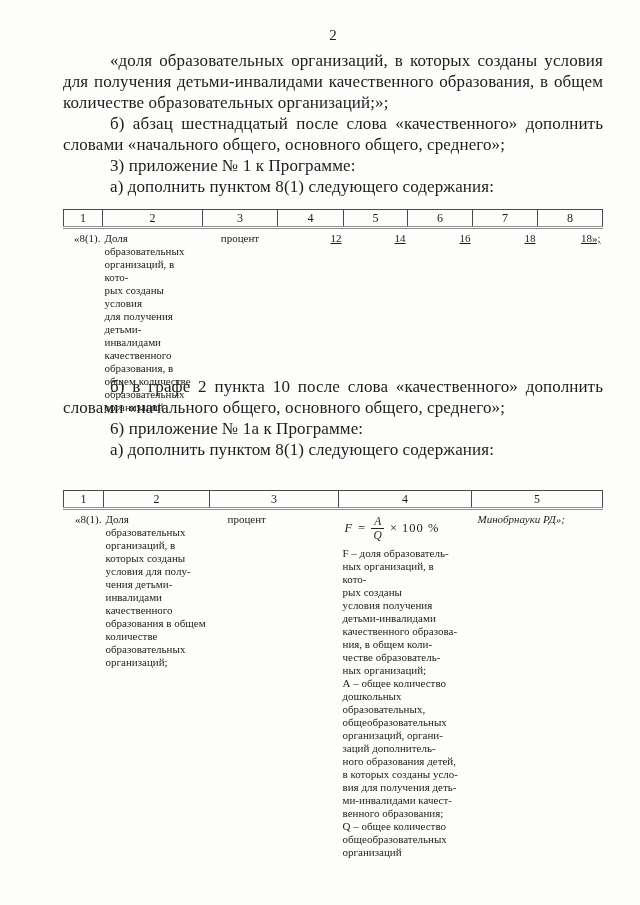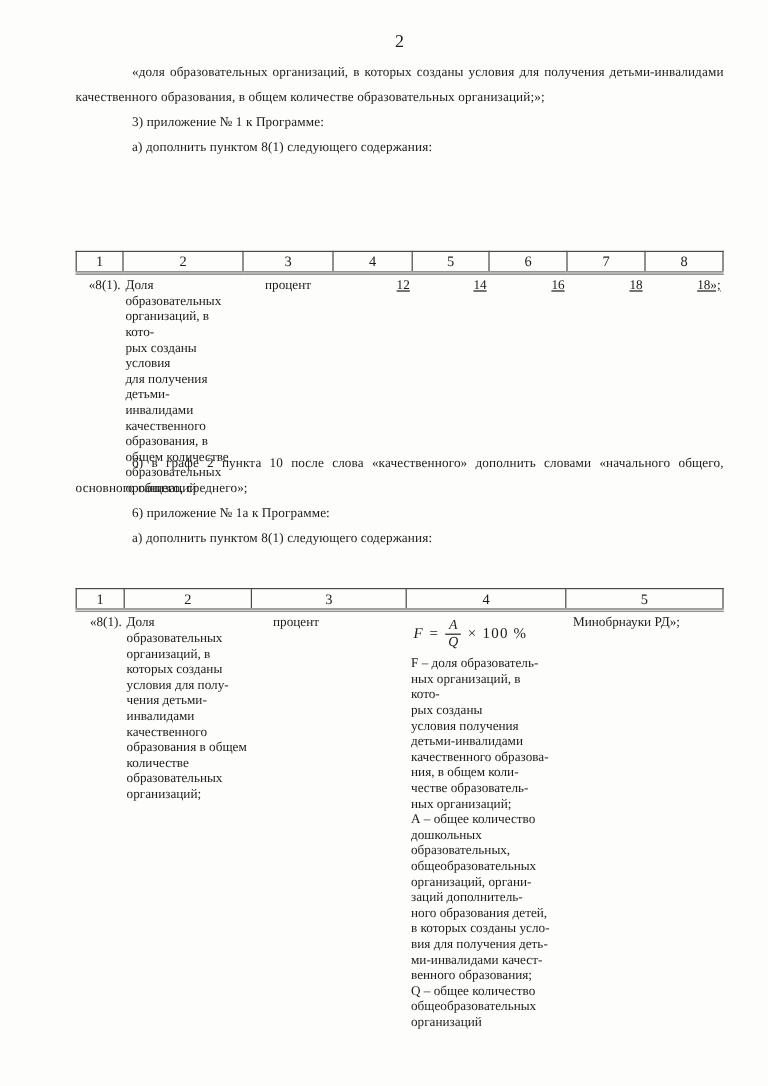--- a/index.html
+++ b/index.html
@@ -22,21 +22,21 @@
     text-align: center;
     font-size: 15px;
   }
   .para-block { position: absolute; left: 63px; width: 540px; }
   .block-top { top: 50px; }
   .block-mid { top: 376px; }
   .para-block p {
     margin: 0;
     text-indent: 47px;
     text-align: justify;
-    font-size: 11px;
+    font-size: 17px;
     line-height: 21px;
     letter-spacing: 0.1px;
   }
   table.doc-table {
     position: absolute;
     left: 63px;
     border-collapse: collapse;
     table-layout: fixed;
     width: 539px;
   }
@@ -58,21 +58,21 @@
     font-size: 11px;
     line-height: 13px;
     padding: 3px 2px 0 2px;
   }
   .preline { white-space: pre-line; }
   td.cell-num { text-align: right; text-decoration: underline; }
   td.cell-id { padding-left: 1px; text-align: right; }
   #table1 td.cell-unit { text-align: center; }
   #table2 td.cell-unit { padding-left: 18px; }
   #table2 td.cell-formula { padding-left: 4px; }
-  #table2 td.cell-resp { padding-left: 6px; }
+  #table2 td.cell-resp { padding-left: 6px; font-style: italic; }
   .formula {
     display: flex;
     align-items: center;
     gap: 5px;
     font-size: 12.5px;
     font-style: italic;
     margin: 2px 0 5px 2px;
   }
   .formula .frhs { font-style: normal; letter-spacing: 1px; text-align: right; }
   .frac {
@@ -87,20 +87,21 @@
 </style>
 </head>
 <body>
 
 <div class="page">
 
   <div class="page-number">2</div>
 
   <div class="para-block block-top">
     <p>«доля образовательных организаций, в которых созданы условия для получения детьми-инвалидами качественного образования, в общем количестве образовательных организаций;»;</p>
+    <p>б) абзац шестнадцатый после слова «качественного» дополнить словами «начального общего, основного общего, среднего»;</p>
     <p>3) приложение № 1 к Программе:</p>
     <p>а) дополнить пунктом 8(1) следующего содержания:</p>
   </div>
 
   <table class="doc-table" id="table1">
     <colgroup>
       <col style="width:39px">
         <col style="width:100px">
         <col style="width:75px">
         <col style="width:66px">

